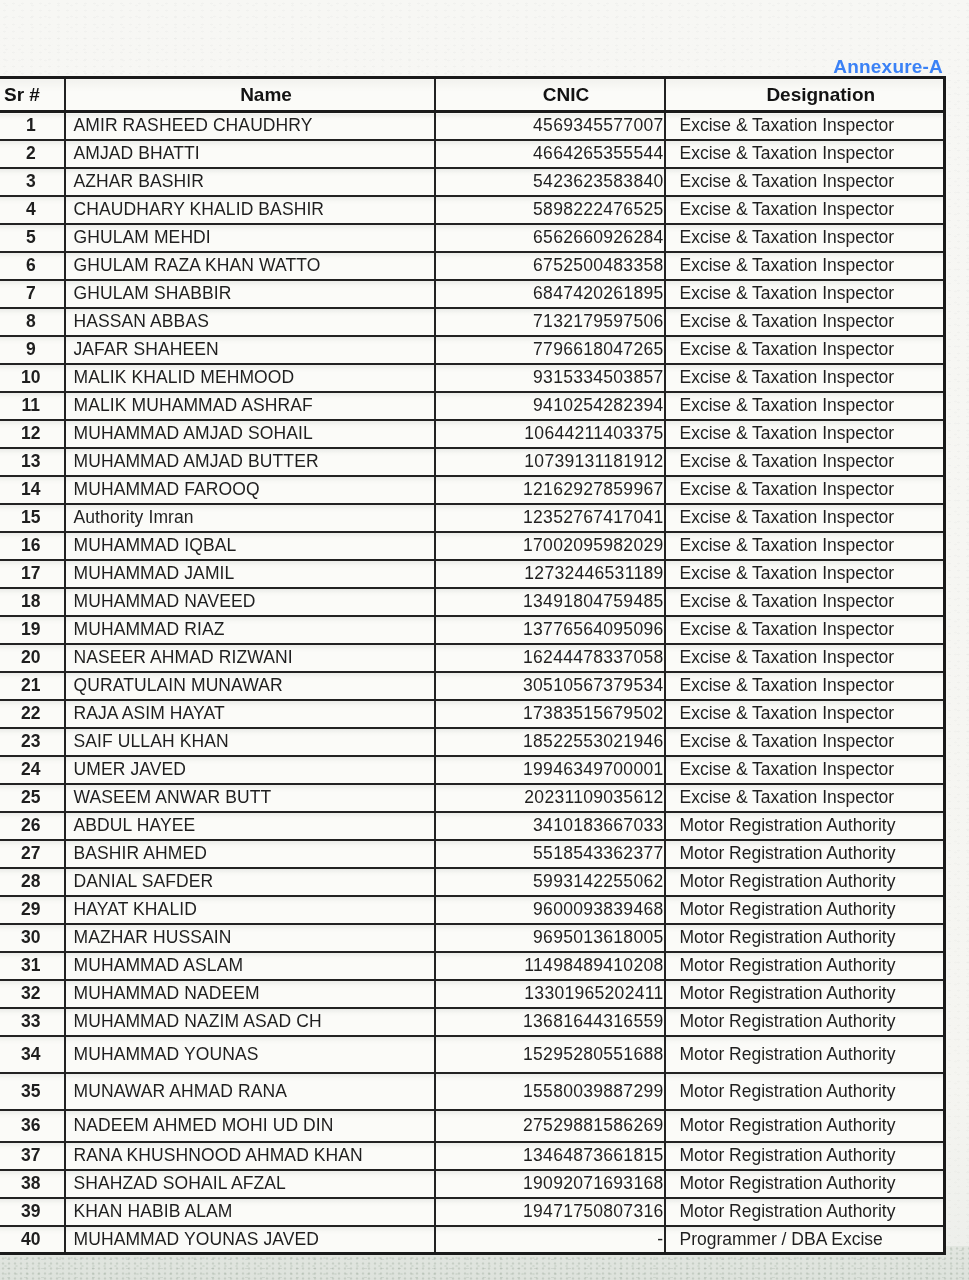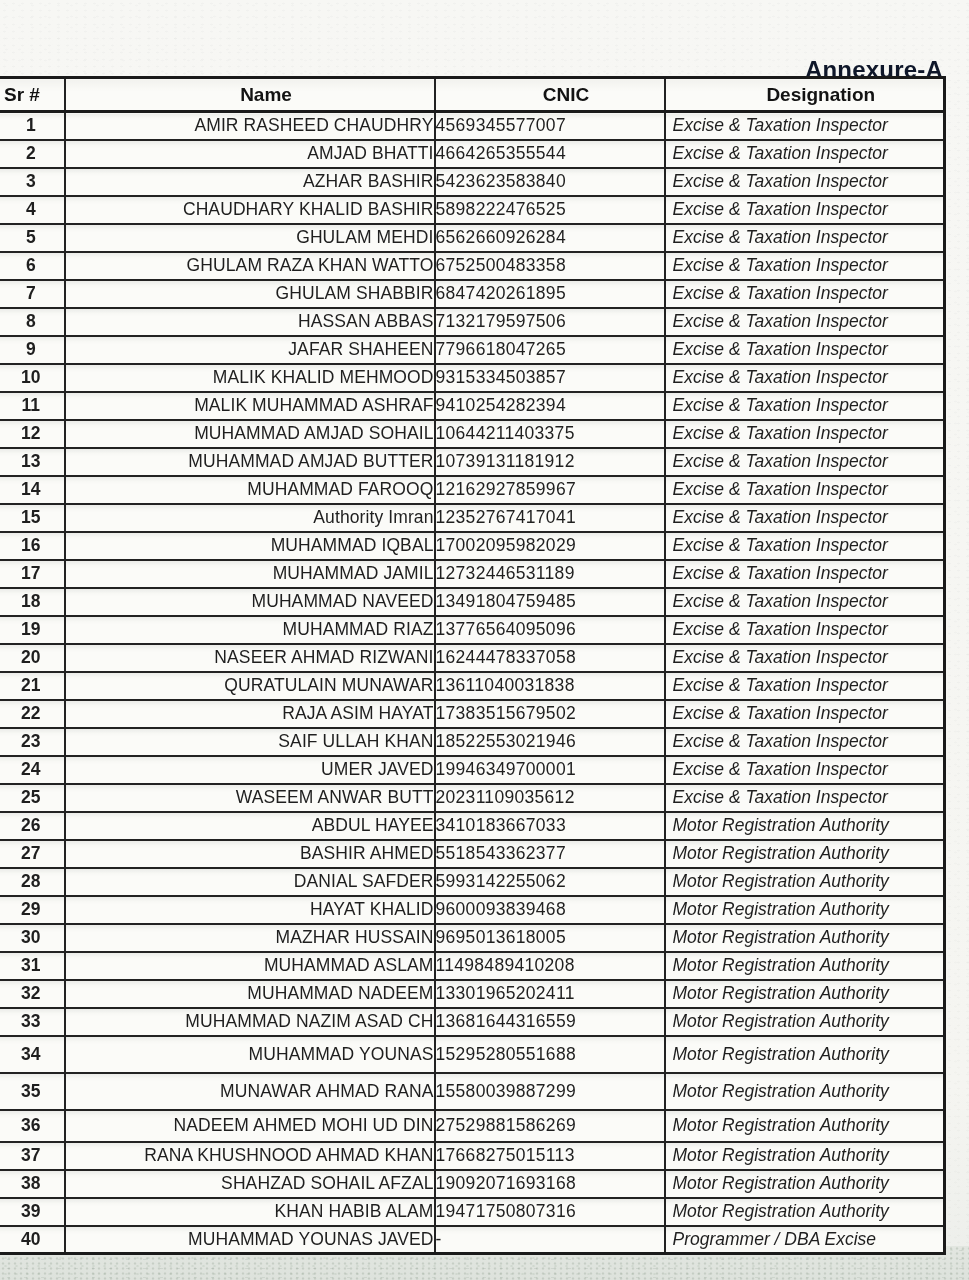--- a/index.html
+++ b/index.html
@@ -31,24 +31,24 @@
       radial-gradient(rgba(140,160,140,0.18) 1px, transparent 1.5px),
       radial-gradient(rgba(90,110,95,0.12) 1.2px, transparent 1.8px),
       linear-gradient(180deg, #e2e6e0, #dde2dc);
     background-size: 6px 5px, 11px 8px, 17px 9px, 100% 100%;
   }
 
   .annexure {
     position: absolute;
     top: 56px;
     right: 26px;
-    font-size: 24px;
+    font-size: 19px;
     font-weight: bold;
     letter-spacing: 0.2px;
-    color: #0f172a;
+    color: #3b82f6;
   }
 
   table.roster {
     position: absolute;
     left: -5px;
     top: 76px;
     width: 948px;
     border-collapse: collapse;
     table-layout: fixed;
     background: #fbfbf8;
@@ -97,30 +97,28 @@
 
   td.cell-sr {
     text-align: center;
     font-size: 15.5px;
     font-weight: bold;
     color: #242424;
   }
   td.cell-name {
     padding-left: 8px;
     letter-spacing: 0.1px;
+  }
+  td.cell-cnic {
     text-align: right;
-  }
-  td.cell-cnic {
-    text-align: left;
     font-size: 16.5px;
     letter-spacing: 0.3px;
   }
   td.cell-des {
-    padding-left: 7px;
-    font-style: italic;
+    padding-left: 14px;
   }
 </style>
 </head>
 <body>
 
 <div class="scan-strip"></div>
 
 <div class="annexure">Annexure-A</div>
 
 <table class="roster">
@@ -255,21 +253,21 @@
       </tr>
       <tr>
         <td class="cell-sr">20</td>
         <td class="cell-name">NASEER AHMAD RIZWANI</td>
         <td class="cell-cnic">16244478337058</td>
         <td class="cell-des">Excise &amp; Taxation Inspector</td>
       </tr>
       <tr>
         <td class="cell-sr">21</td>
         <td class="cell-name">QURATULAIN MUNAWAR</td>
-        <td class="cell-cnic">13611040031838</td>
+        <td class="cell-cnic">30510567379534</td>
         <td class="cell-des">Excise &amp; Taxation Inspector</td>
       </tr>
       <tr>
         <td class="cell-sr">22</td>
         <td class="cell-name">RAJA ASIM HAYAT</td>
         <td class="cell-cnic">17383515679502</td>
         <td class="cell-des">Excise &amp; Taxation Inspector</td>
       </tr>
       <tr>
         <td class="cell-sr">23</td>
@@ -351,21 +349,21 @@
       </tr>
       <tr>
         <td class="cell-sr">36</td>
         <td class="cell-name">NADEEM AHMED MOHI UD DIN</td>
         <td class="cell-cnic">27529881586269</td>
         <td class="cell-des">Motor Registration Authority</td>
       </tr>
       <tr>
         <td class="cell-sr">37</td>
         <td class="cell-name">RANA KHUSHNOOD AHMAD KHAN</td>
-        <td class="cell-cnic">17668275015113</td>
+        <td class="cell-cnic">13464873661815</td>
         <td class="cell-des">Motor Registration Authority</td>
       </tr>
       <tr>
         <td class="cell-sr">38</td>
         <td class="cell-name">SHAHZAD SOHAIL AFZAL</td>
         <td class="cell-cnic">19092071693168</td>
         <td class="cell-des">Motor Registration Authority</td>
       </tr>
       <tr>
         <td class="cell-sr">39</td>

